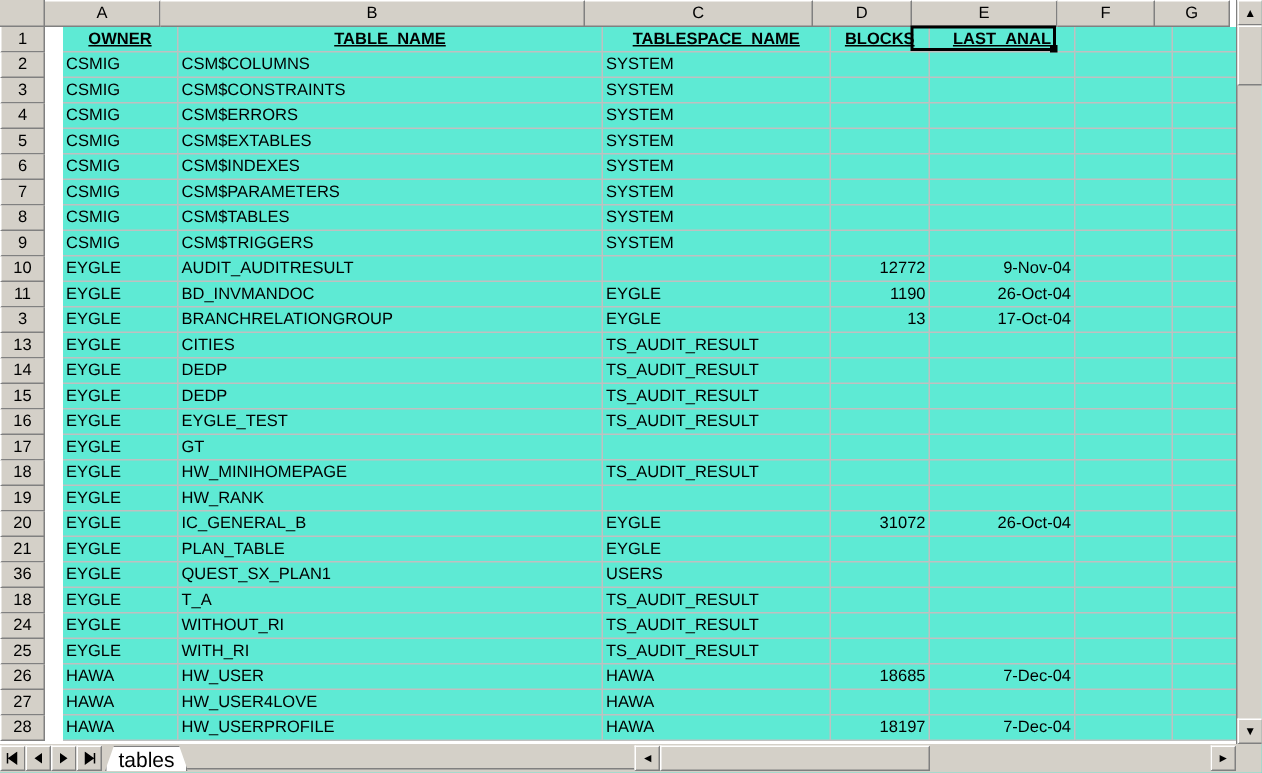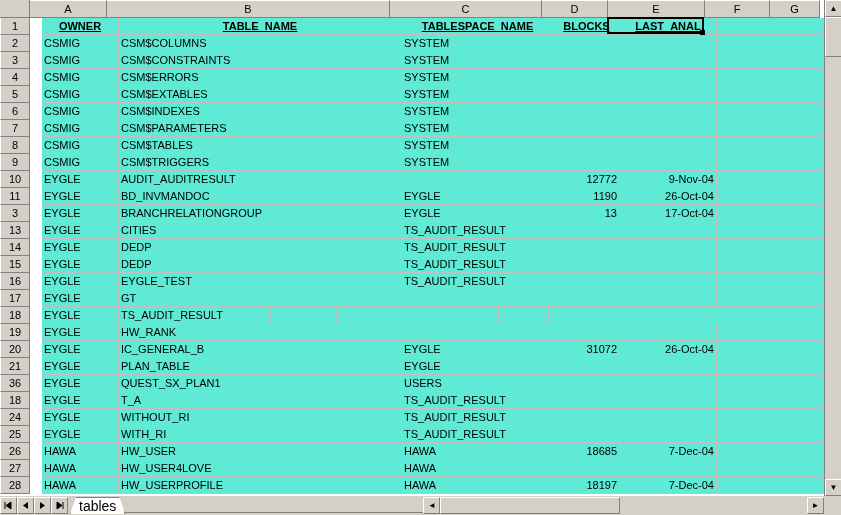--- a/index.html
+++ b/index.html
@@ -432,20 +432,21 @@
         <div class="cell col-A">EYGLE</div>
         <div class="cell col-B">GT</div>
         <div class="cell col-C"></div>
         <div class="cell col-D right-align"></div>
         <div class="cell col-E right-align"></div>
         <div class="cell col-F"></div>
         <div class="cell col-G"></div>
       </div>
       <div class="row">
         <div class="cell col-A">EYGLE</div>
+        <div class="cell col-B">HW_MINIHOMEPAGE</div>
         <div class="cell col-C">TS_AUDIT_RESULT</div>
         <div class="cell col-D right-align"></div>
         <div class="cell col-E right-align"></div>
         <div class="cell col-F"></div>
         <div class="cell col-G"></div>
       </div>
       <div class="row">
         <div class="cell col-A">EYGLE</div>
         <div class="cell col-B">HW_RANK</div>
         <div class="cell col-C"></div>

